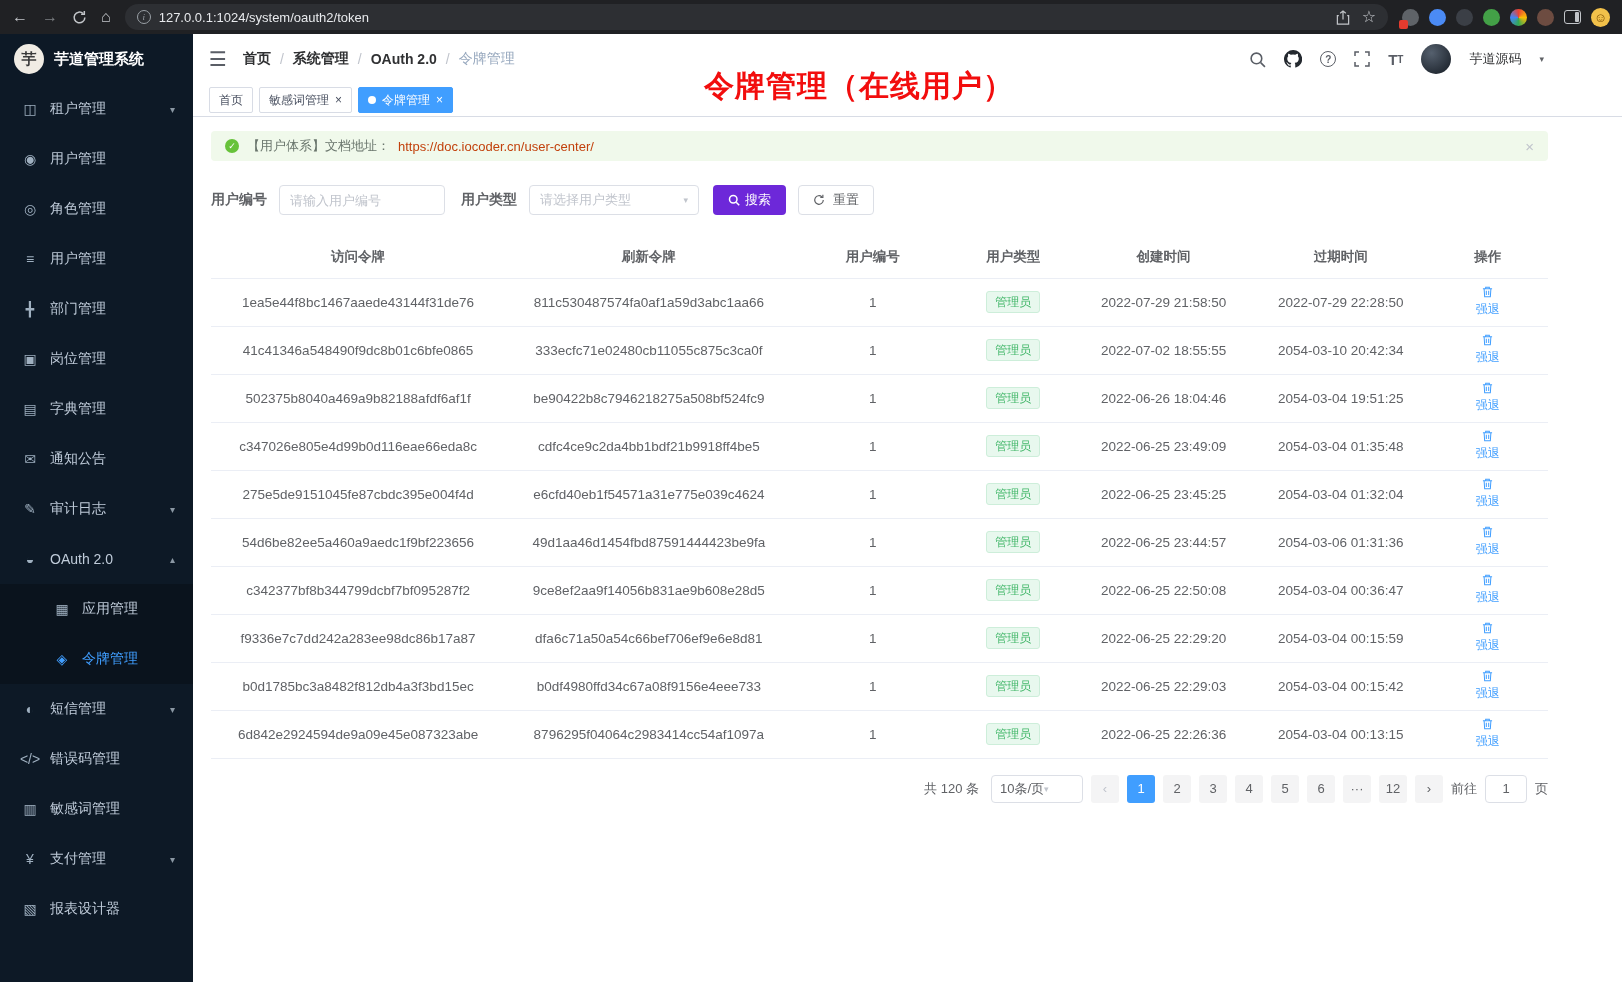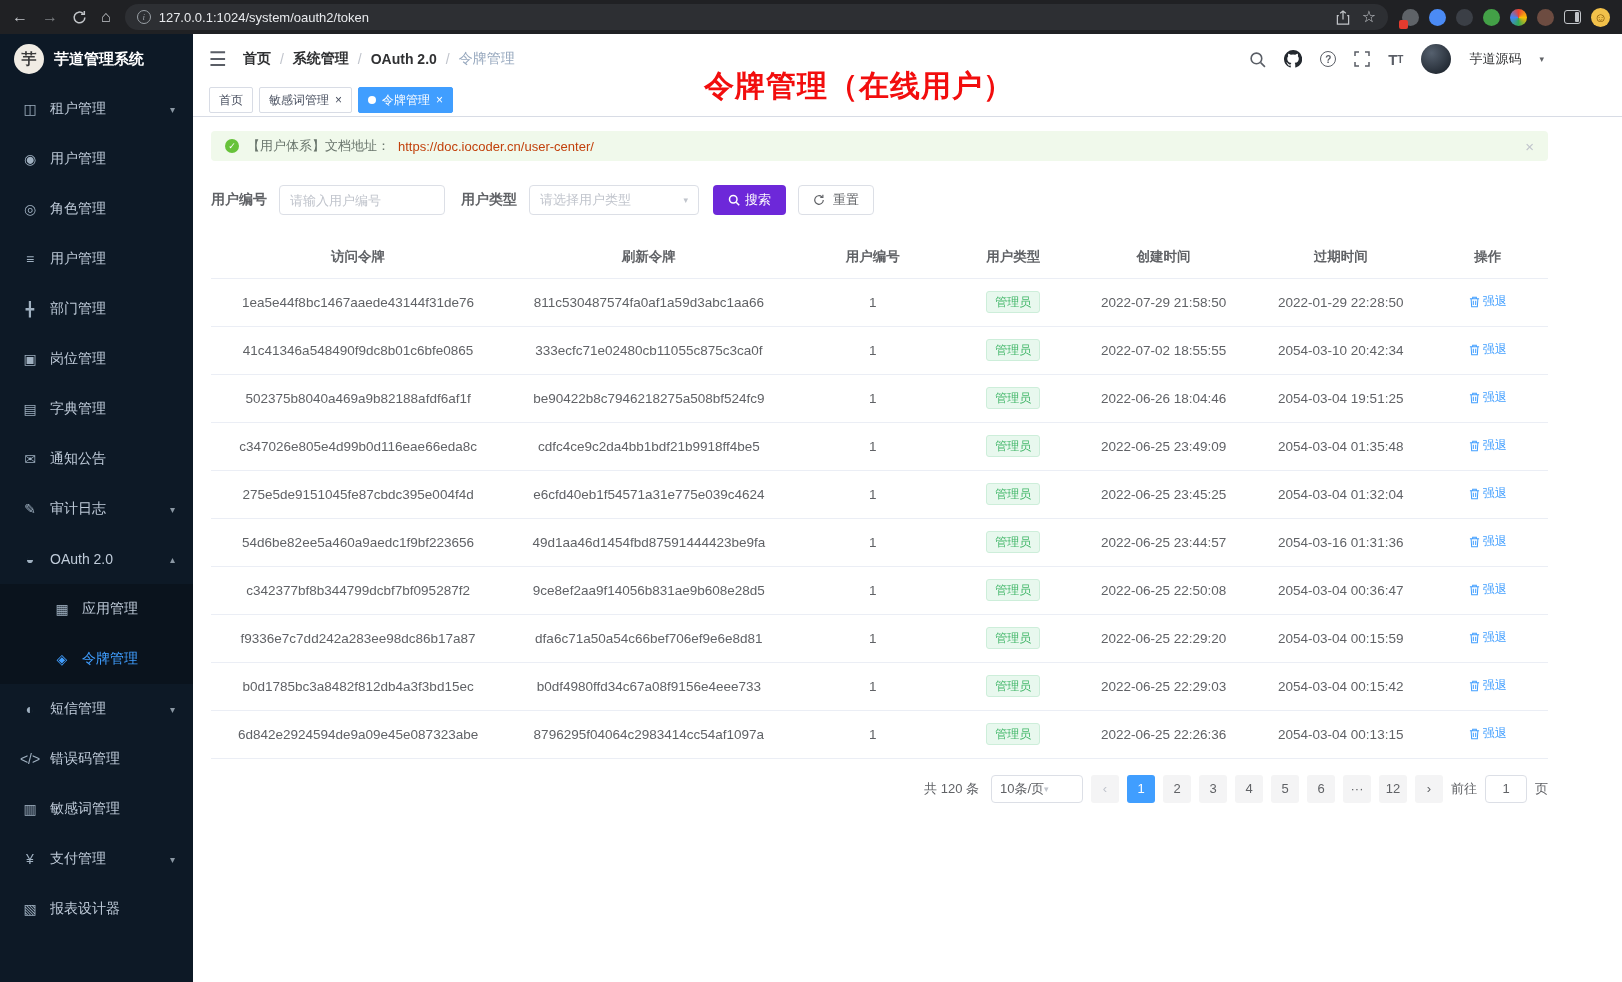--- a/index.html
+++ b/index.html
@@ -83,21 +83,21 @@
   .data-table th { height:41px; font-size:13.5px; font-weight:bold; color:#606266; text-align:center; border-bottom:1px solid #ebeef5; }
   .data-table td { height:48px; font-size:13.5px; color:#606266; text-align:center; border-bottom:1px solid #ebeef5; overflow:hidden; white-space:nowrap; }
   .data-table th:nth-child(1), .data-table td:nth-child(1) { width:22%; }
   .data-table th:nth-child(2), .data-table td:nth-child(2) { width:21.5%; }
   .data-table th:nth-child(3), .data-table td:nth-child(3) { width:12%; }
   .data-table th:nth-child(4), .data-table td:nth-child(4) { width:9%; }
   .data-table th:nth-child(5), .data-table td:nth-child(5) { width:13.5%; }
   .data-table th:nth-child(6), .data-table td:nth-child(6) { width:13%; }
   .data-table th:nth-child(7), .data-table td:nth-child(7) { width:9%; }
   .tag-success { display:inline-block; background:#e8f8ee; border:1px solid #cdeeda; color:#43b76a; font-size:12px; line-height:20px; height:22px; padding:0 8px; border-radius:3px; }
-  .action-link { color:#409eff; font-size:12px; cursor:pointer; display:inline-flex; align-items:center; gap:3px; }
+  .action-link { color:#409eff; font-size:12px; cursor:pointer; display:inline-flex; align-items:center; gap:3px;flex-direction:column; }
 
   .pagination { margin-top:16px; display:flex; align-items:center; justify-content:flex-end; gap:8px; font-size:13px; color:#606266; }
   .pg-total { margin-right:4px; }
   .pg-size { width:92px; height:28px; border:1px solid #dcdfe6; border-radius:4px; display:flex; align-items:center; justify-content:flex-start; padding:0 8px; cursor:pointer; }
   .pg-btn { min-width:28px; height:28px; background:#f4f4f5; border-radius:3px; display:flex; align-items:center; justify-content:center; cursor:pointer; font-size:13px; color:#606266; padding:0 4px; }
   .pg-btn.disabled { color:#c0c4cc; cursor:default; }
   .pg-page { min-width:28px; height:28px; background:#f4f4f5; border-radius:3px; display:flex; align-items:center; justify-content:center; cursor:pointer; font-size:13px; color:#606266; }
   .pg-page.active { background:#409eff; color:#fff; }
   .pg-goto-input { width:42px; height:28px; border:1px solid #dcdfe6; border-radius:4px; text-align:center; font-size:13px; color:#606266; outline:none; font-family:inherit; }
 
@@ -330,21 +330,21 @@
               <th>操作</th>
             </tr>
           </thead>
         <tbody>
             <tr>
               <td>1ea5e44f8bc1467aaede43144f31de76</td>
               <td>811c530487574fa0af1a59d3abc1aa66</td>
               <td>1</td>
               <td><span class="tag-success">管理员</span></td>
               <td>2022-07-29 21:58:50</td>
-              <td>2022-01-29 22:28:50</td>
+              <td>2022-07-29 22:28:50</td>
               <td><span class="action-link">
                   <svg width="11" height="12" viewBox="0 0 12 13" fill="none" stroke="#409eff" stroke-width="1.1">
                     <path d="M1 3h10M4 3V1.2h4V3M2.3 3l.6 8.8h6.2L9.7 3M4.7 5.2v4.6M7.3 5.2v4.6"></path>
                   </svg>
                   <span>强退</span>
                 </span></td>
             </tr>
             <tr>
               <td>41c41346a548490f9dc8b01c6bfe0865</td>
               <td>333ecfc71e02480cb11055c875c3ca0f</td>
@@ -400,21 +400,21 @@
                   </svg>
                   <span>强退</span>
                 </span></td>
             </tr>
             <tr>
               <td>54d6be82ee5a460a9aedc1f9bf223656</td>
               <td>49d1aa46d1454fbd87591444423be9fa</td>
               <td>1</td>
               <td><span class="tag-success">管理员</span></td>
               <td>2022-06-25 23:44:57</td>
-              <td>2054-03-16 01:31:36</td>
+              <td>2054-03-06 01:31:36</td>
               <td><span class="action-link">
                   <svg width="11" height="12" viewBox="0 0 12 13" fill="none" stroke="#409eff" stroke-width="1.1">
                     <path d="M1 3h10M4 3V1.2h4V3M2.3 3l.6 8.8h6.2L9.7 3M4.7 5.2v4.6M7.3 5.2v4.6"></path>
                   </svg>
                   <span>强退</span>
                 </span></td>
             </tr>
             <tr>
               <td>c342377bf8b344799dcbf7bf095287f2</td>
               <td>9ce8ef2aa9f14056b831ae9b608e28d5</td>

